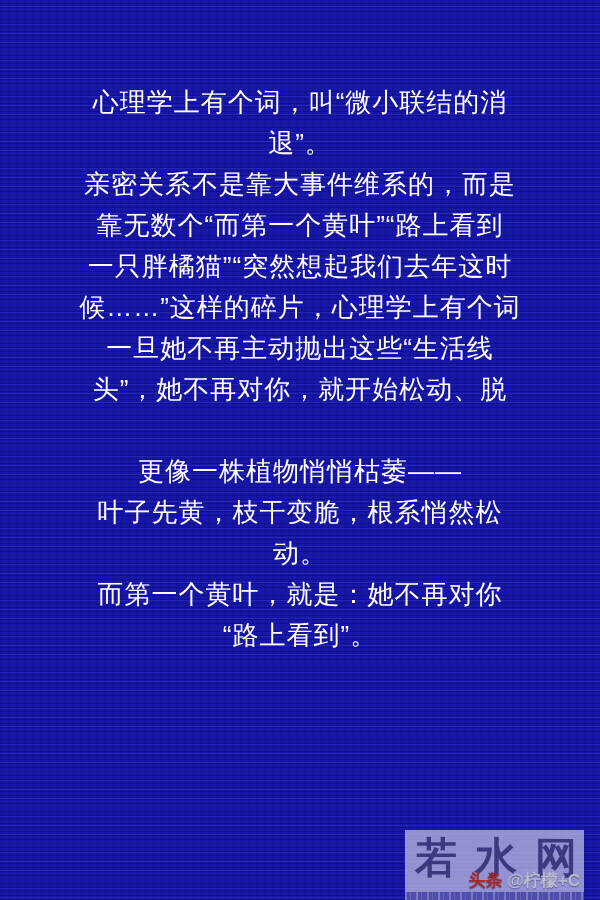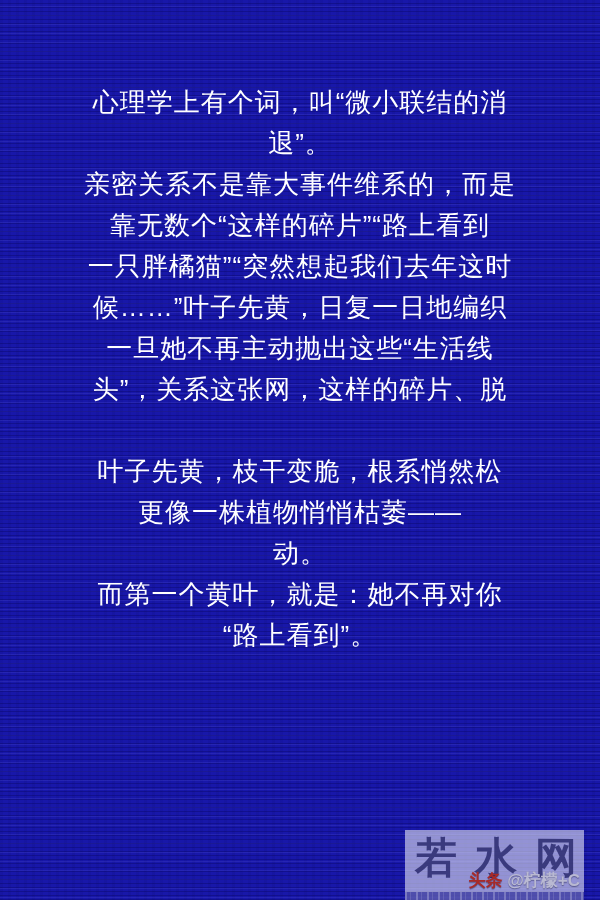--- a/index.html
+++ b/index.html
@@ -94,28 +94,28 @@
 </style>
 </head>
 <body>
 
 <div class="poster">
 
   <div class="text-block">
     <div class="line">心理学上有个词，叫“微小联结的消</div>
     <div class="line">退”。</div>
     <div class="line">亲密关系不是靠大事件维系的，而是</div>
-    <div class="line">靠无数个“这样的碎片”“路上看到</div>
+    <div class="line">靠无数个“而第一个黄叶”“路上看到</div>
     <div class="line">一只胖橘猫”“突然想起我们去年这时</div>
-    <div class="line">候……”叶子先黄，日复一日地编织</div>
+    <div class="line">候……”这样的碎片，心理学上有个词</div>
     <div class="line">一旦她不再主动抛出这些“生活线</div>
-    <div class="line">头”，关系这张网，这样的碎片、脱</div>
+    <div class="line">头”，她不再对你，就开始松动、脱</div>
     <div class="line"></div>
+    <div class="line">更像一株植物悄悄枯萎——</div>
     <div class="line">叶子先黄，枝干变脆，根系悄然松</div>
-    <div class="line">更像一株植物悄悄枯萎——</div>
     <div class="line">动。</div>
     <div class="line">而第一个黄叶，就是：她不再对你</div>
     <div class="line">“路上看到”。</div>
   </div>
 
   <div class="watermark">
     <div class="wm-site">若水网</div>
     <div class="wm-credit">
       <span class="wm-credit-prefix">头条</span>
       <span class="wm-credit-handle">@柠檬+C</span>

